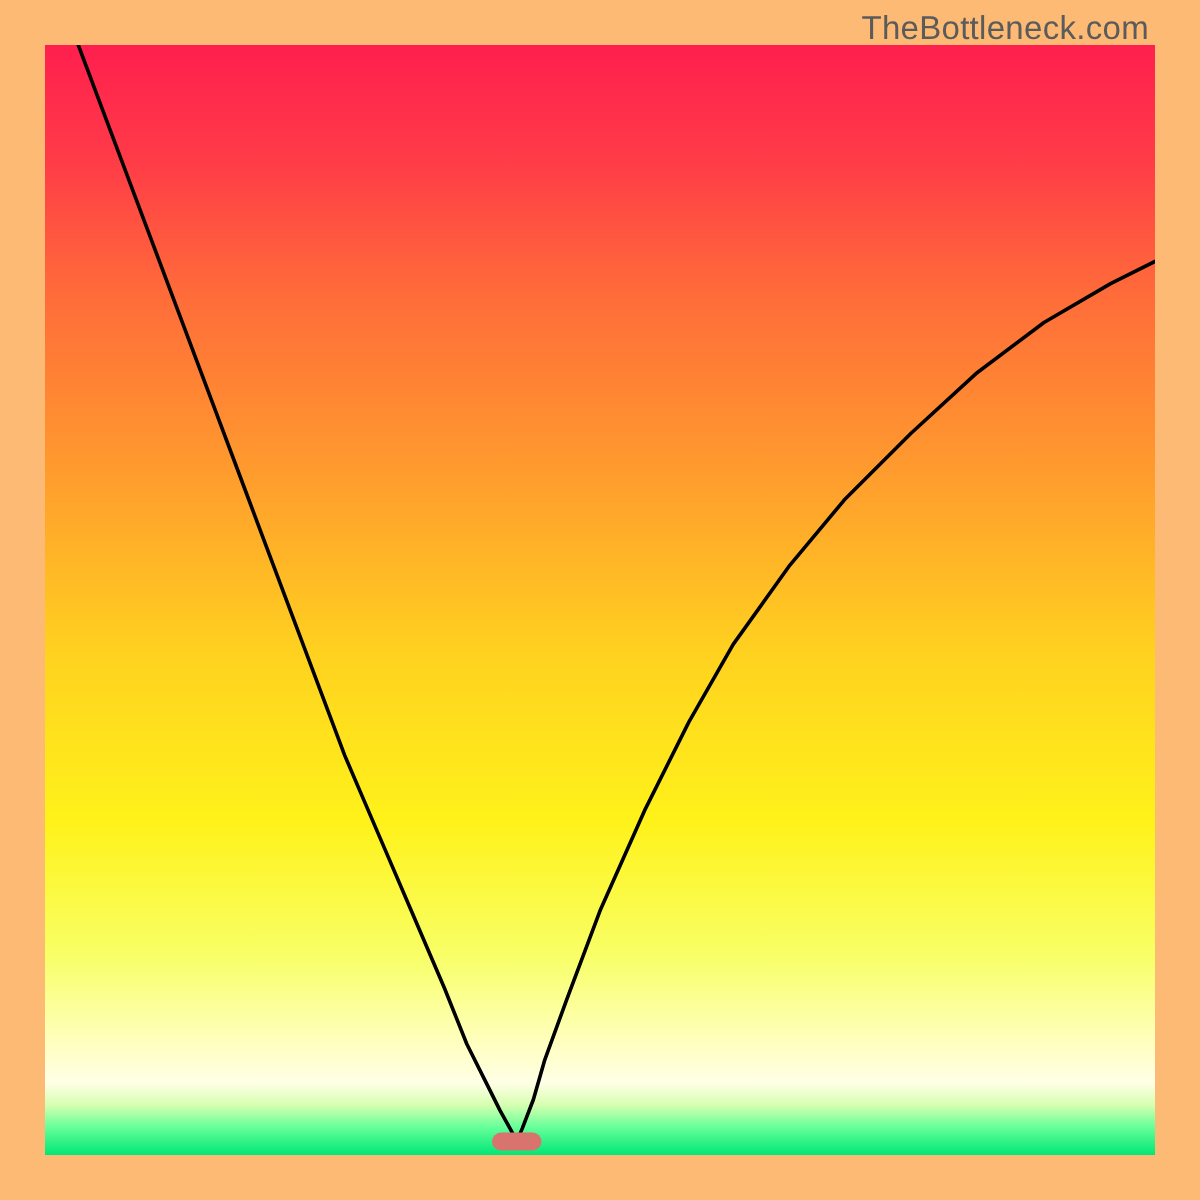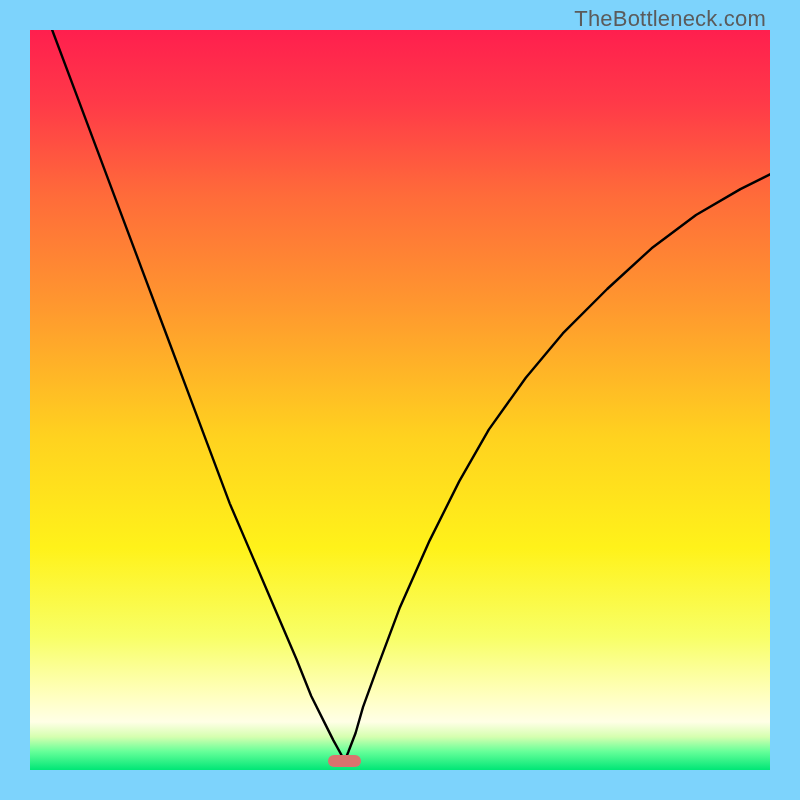--- a/index.html
+++ b/index.html
@@ -1,21 +1,21 @@
 <!DOCTYPE html>
 <html><head>
 <meta charset="utf-8">
 <style>
   * { margin: 0; padding: 0; box-sizing: border-box; }
   html, body { width: 800px; height: 800px; overflow: hidden; background: #000; }
   .frame {
     position: relative;
     width: 800px;
     height: 800px;
-    background: #7dd3fc;
+    background: #fdba74;
   }
   .plot-area {
     position: absolute;
     left: 30px;
     top: 30px;
     width: 740px;
     height: 740px;
     overflow: hidden;
   }
   .gradient-bg {

